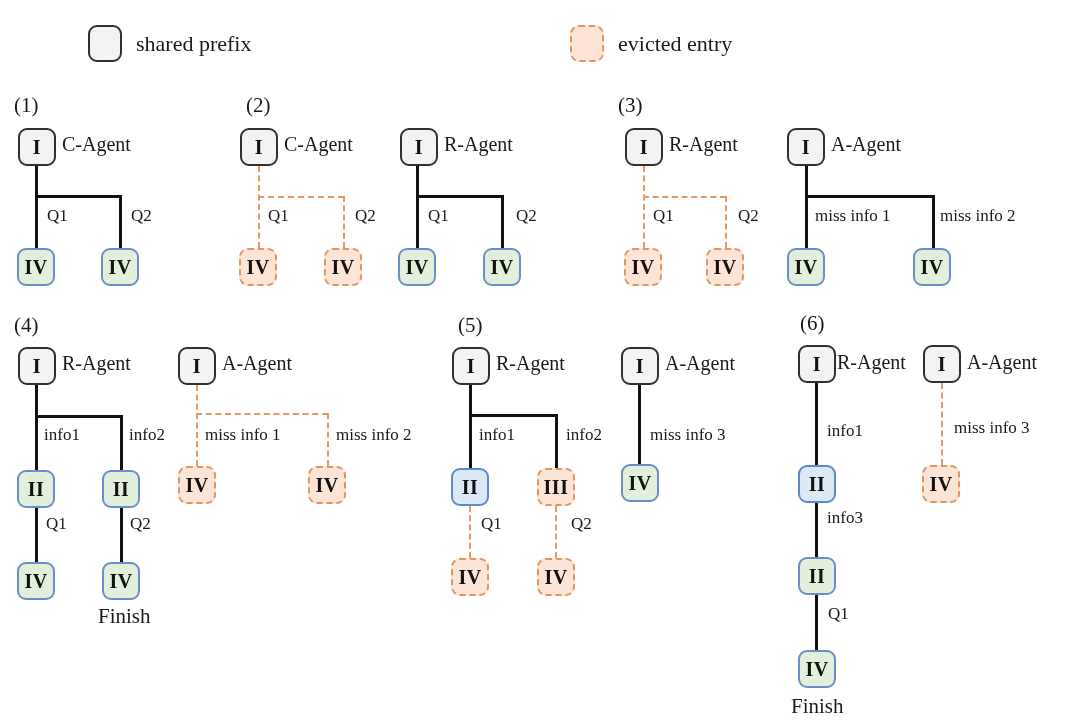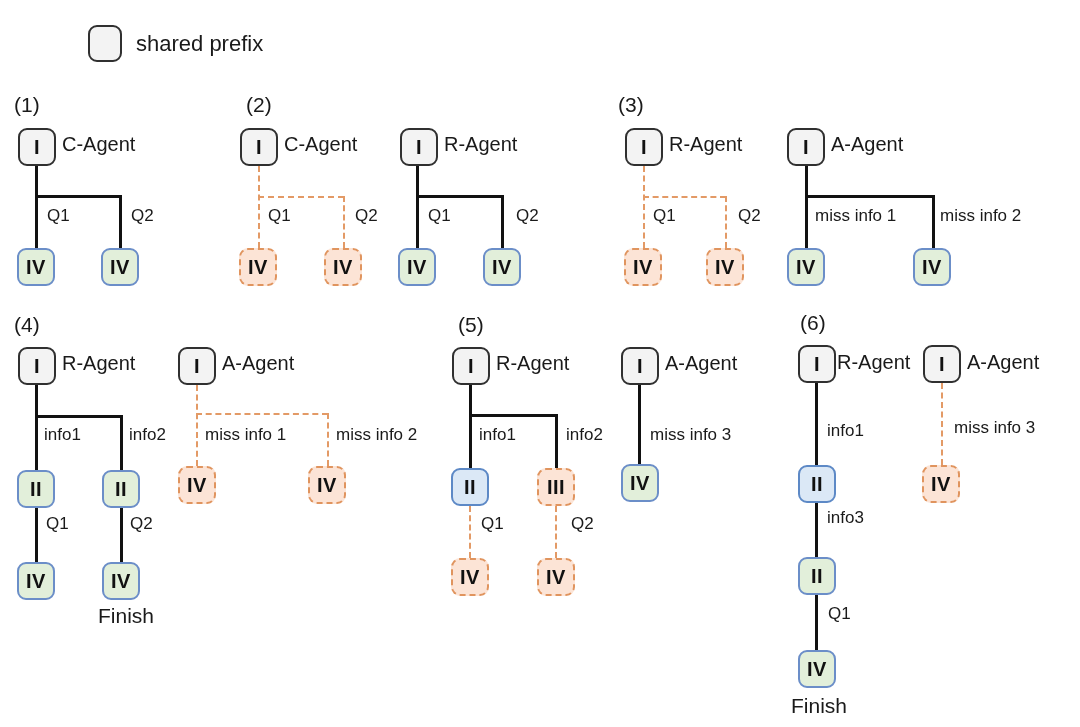--- a/index.html
+++ b/index.html
@@ -1,19 +1,19 @@
 <!DOCTYPE html>
 <html><head>
 <meta charset="utf-8">
 <style>
   html,body { margin:0; padding:0; background:#ffffff; }
   #canvas {
     position:relative; width:1080px; height:727px;
     background:#ffffff; overflow:hidden;
-    font-family:Liberation Sans, sans-serif;
+    font-family:Liberation Serif, serif;
     color:#1a1a1a;
   }
   
   .lg-group { position:absolute; top:25px; display:flex; align-items:center; }
   .lg-box { width:34px; height:37px; border-radius:9px; margin-right:14px; box-sizing:border-box; }
   .lg-label { font-size:22px; white-space:nowrap; }
   
   .node {
     position:absolute; width:38px; height:38px; box-sizing:border-box;
     border-radius:9px; display:flex; align-items:center; justify-content:center;
@@ -35,20 +35,24 @@
   .finish { position:absolute; font-size:21px; white-space:nowrap; }
 </style>
 </head>
 <body>
 
 <div id="canvas">
 
   <div class="lg-group" style="left:88px;">
     <span class="lg-box shared"></span>
     <span class="lg-label">shared prefix</span>
+  </div>
+  <div class="lg-group" style="left:570px;">
+    <span class="lg-box evicted"></span>
+    <span class="lg-label">evicted entry</span>
   </div>
 
   <div>
     <div class="pnum" style="left:14px;top:93px">(1)</div>
     <div class="node shared" style="left:18px;top:128px">I</div>
     <div class="agent" style="left:62px;top:133px">C-Agent</div>
     <div class="vline" style="left:35px;top:166px;height:82px"></div>
     <div class="hline" style="left:35px;top:195px;width:87px"></div>
     <div class="vline" style="left:119px;top:195px;height:53px"></div>
     <div class="elabel" style="left:47px;top:206px">Q1</div>

